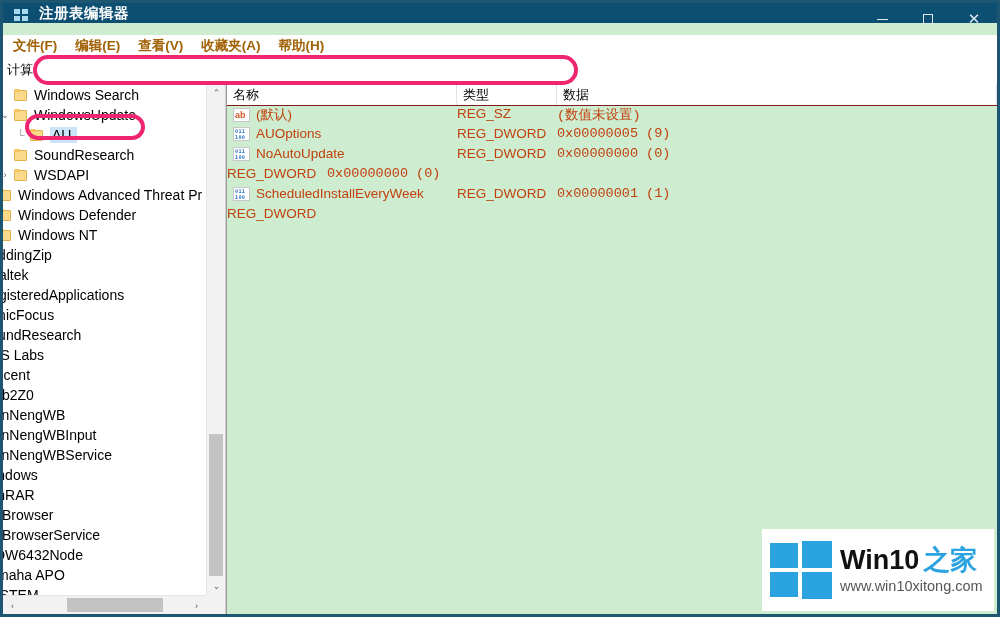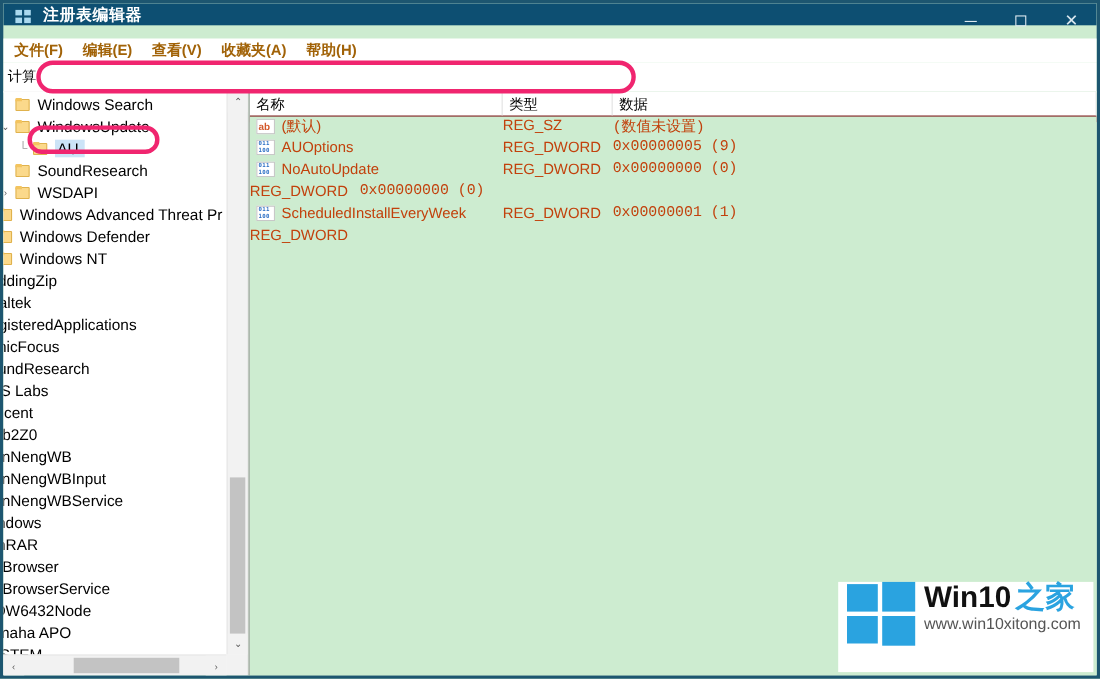--- a/index.html
+++ b/index.html
@@ -186,21 +186,21 @@
   .anno{
     position:absolute;border:4px solid #f0256f;border-radius:26px;
     pointer-events:none;box-sizing:border-box;
   }
   #anno-addr{left:30px;top:52px;width:545px;height:30px;}
   #anno-au{left:22px;top:111px;width:120px;height:26px;border-radius:14px;}
 
   
   .watermark{
     position:absolute;right:3px;bottom:3px;width:232px;height:82px;
-    background:#ffffff;display:flex;align-items:flex-start;
+    background:#ffffff;display:flex;align-items:center;
     padding-left:8px;box-sizing:border-box;
   }
   .wm-logo{
     width:62px;height:58px;position:relative;flex:none;margin-right:8px;
   }
   .wm-logo i{position:absolute;background:#2aa3e0;display:block;}
   .wl1{left:0;top:2px;width:28px;height:25px;}
   .wl2{left:32px;top:0px;width:30px;height:27px;}
   .wl3{left:0;top:31px;width:28px;height:25px;}
   .wl4{left:32px;top:31px;width:30px;height:27px;}

